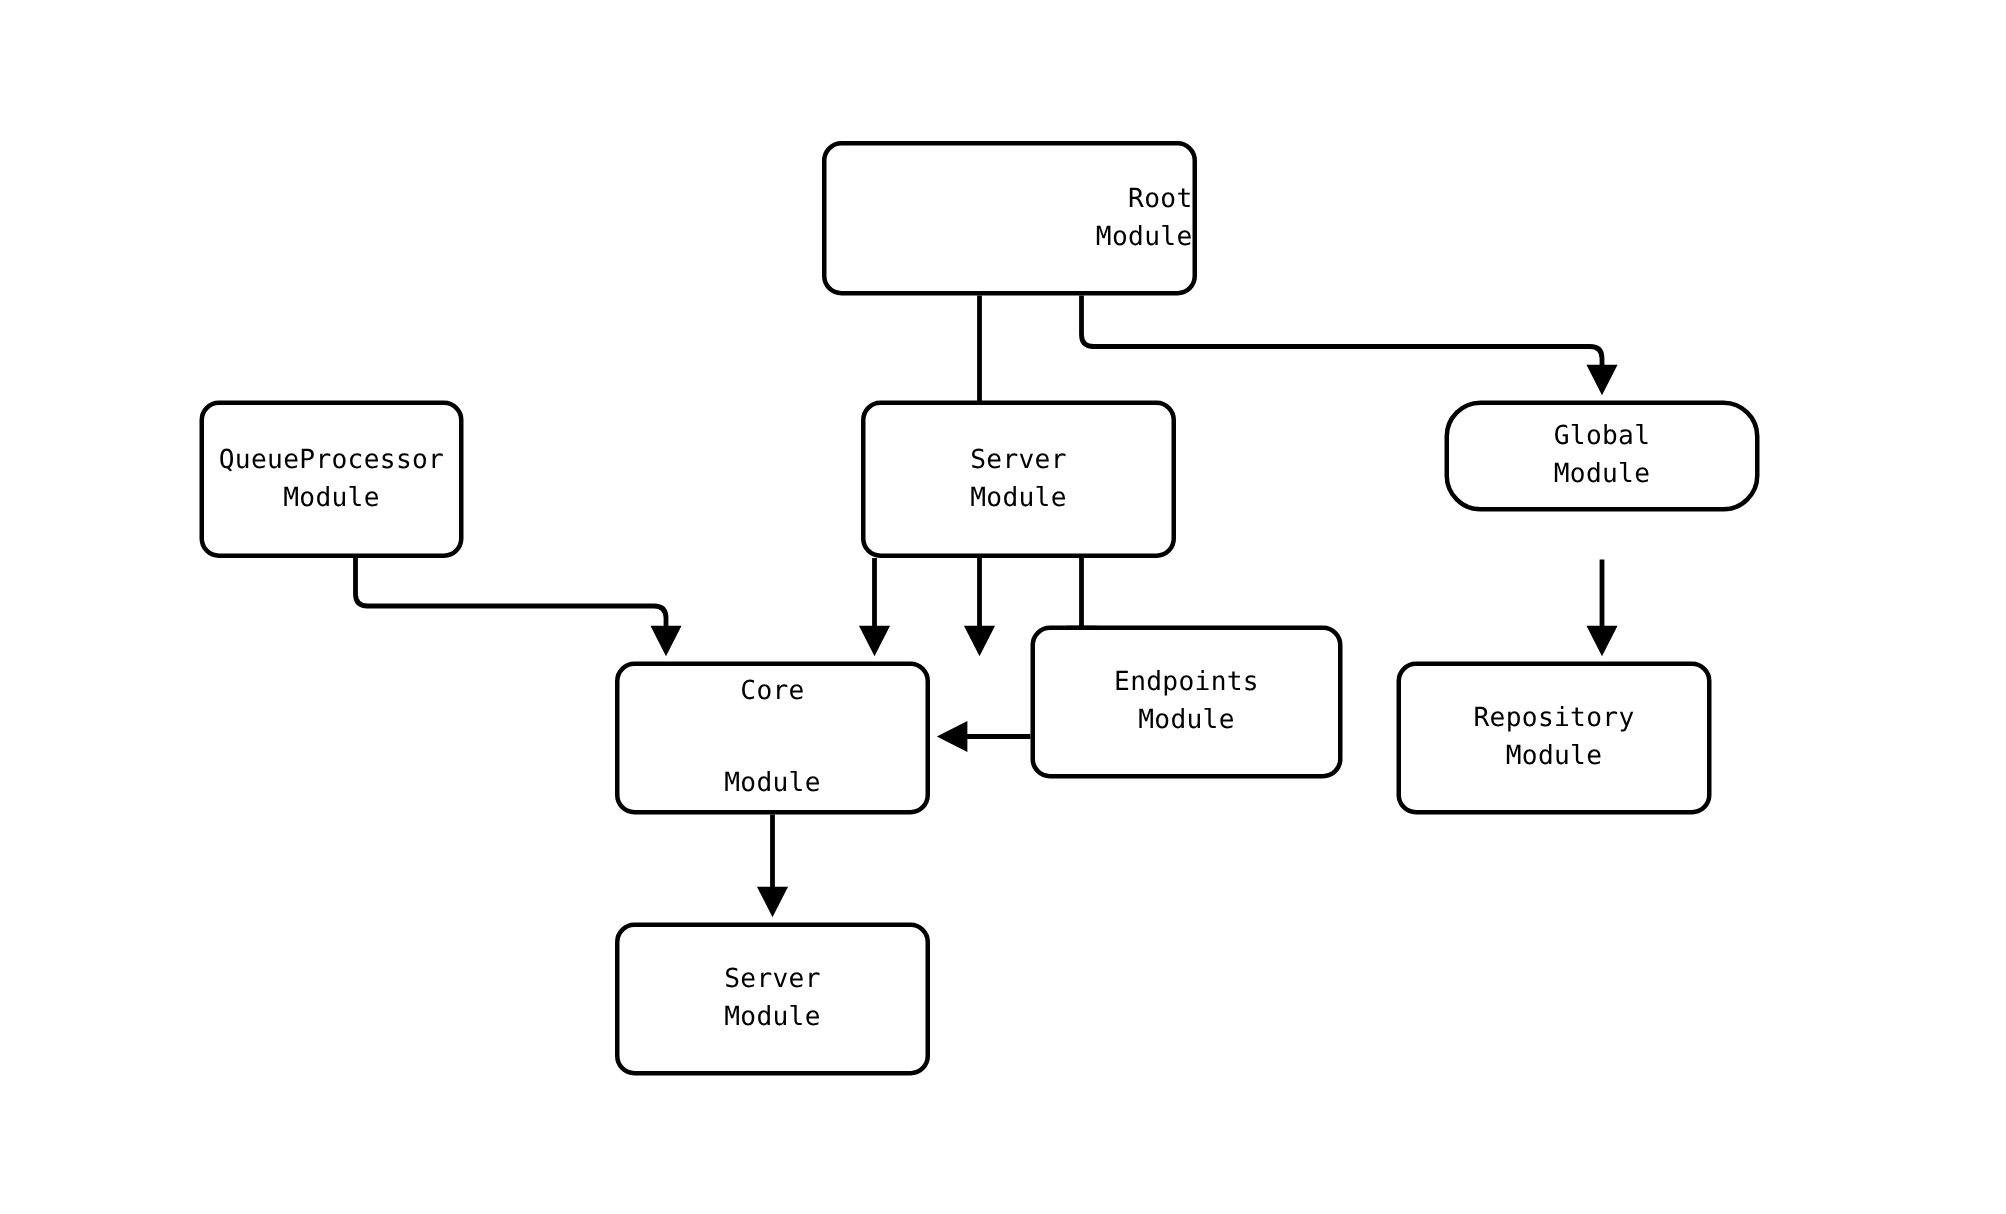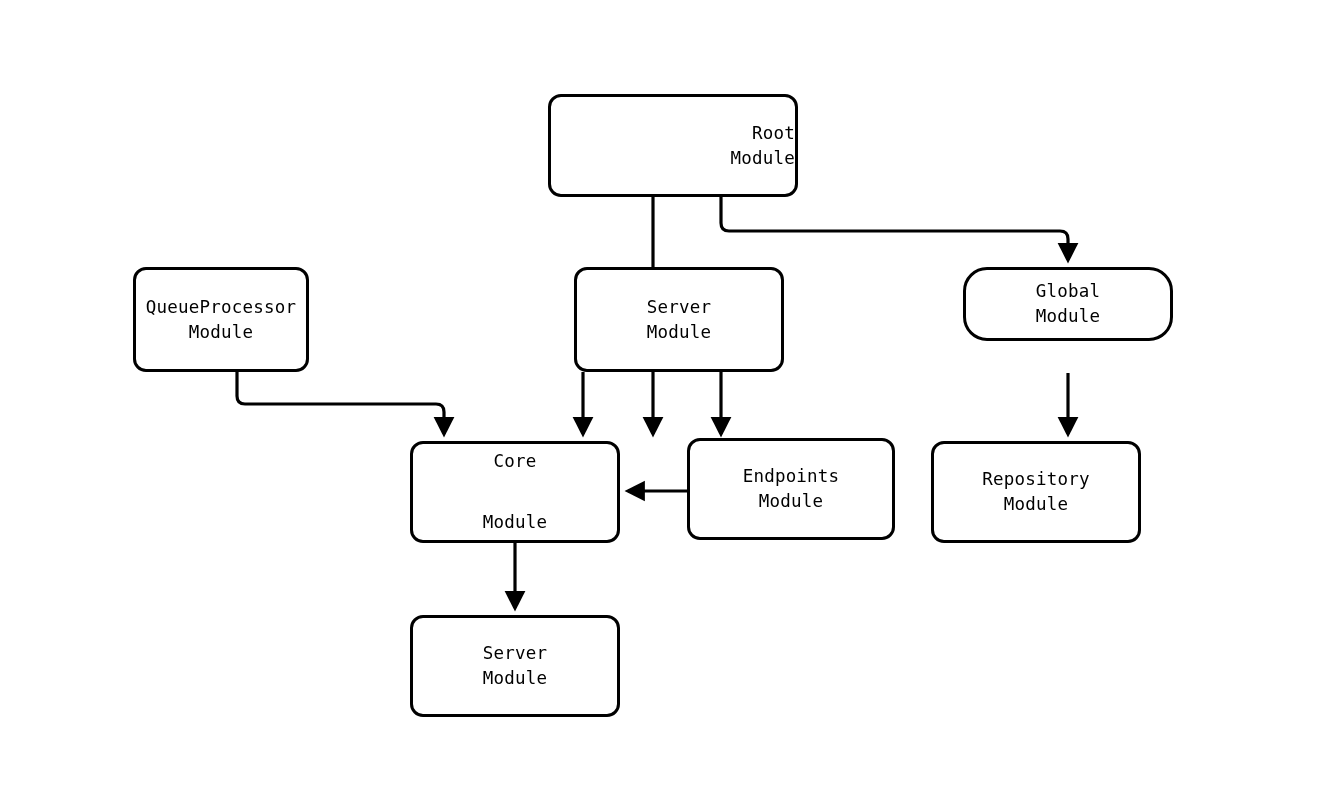--- a/index.html
+++ b/index.html
@@ -89,21 +89,21 @@
   <div class="node" id="node-global" style="left: 963px; top: 267px; width: 210px; height: 74px; border-radius: 24px;">
     <span class="line1">Global</span>
     <span class="line2">Module</span>
   </div>
 
   <div class="node" id="node-core" style="left: 410px; top: 441px; width: 210px; height: 102px; gap: 36px;">
     <span class="line1">Core</span>
     <span class="line2">Module</span>
   </div>
 
-  <div class="node" id="node-endpoints" style="left: 687px; top: 438px; width: 208px; height: 102px;">
+  <div class="node" id="node-endpoints" style="left: 687px; top: 417px; width: 208px; height: 102px;">
     <span class="line1">Endpoints</span>
     <span class="line2">Module</span>
   </div>
 
   <div class="node" id="node-repository" style="left: 931px; top: 441px; width: 210px; height: 102px;">
     <span class="line1">Repository</span>
     <span class="line2">Module</span>
   </div>
 
   <div class="node" id="node-queue" style="left: 410px; top: 615px; width: 210px; height: 102px;">

